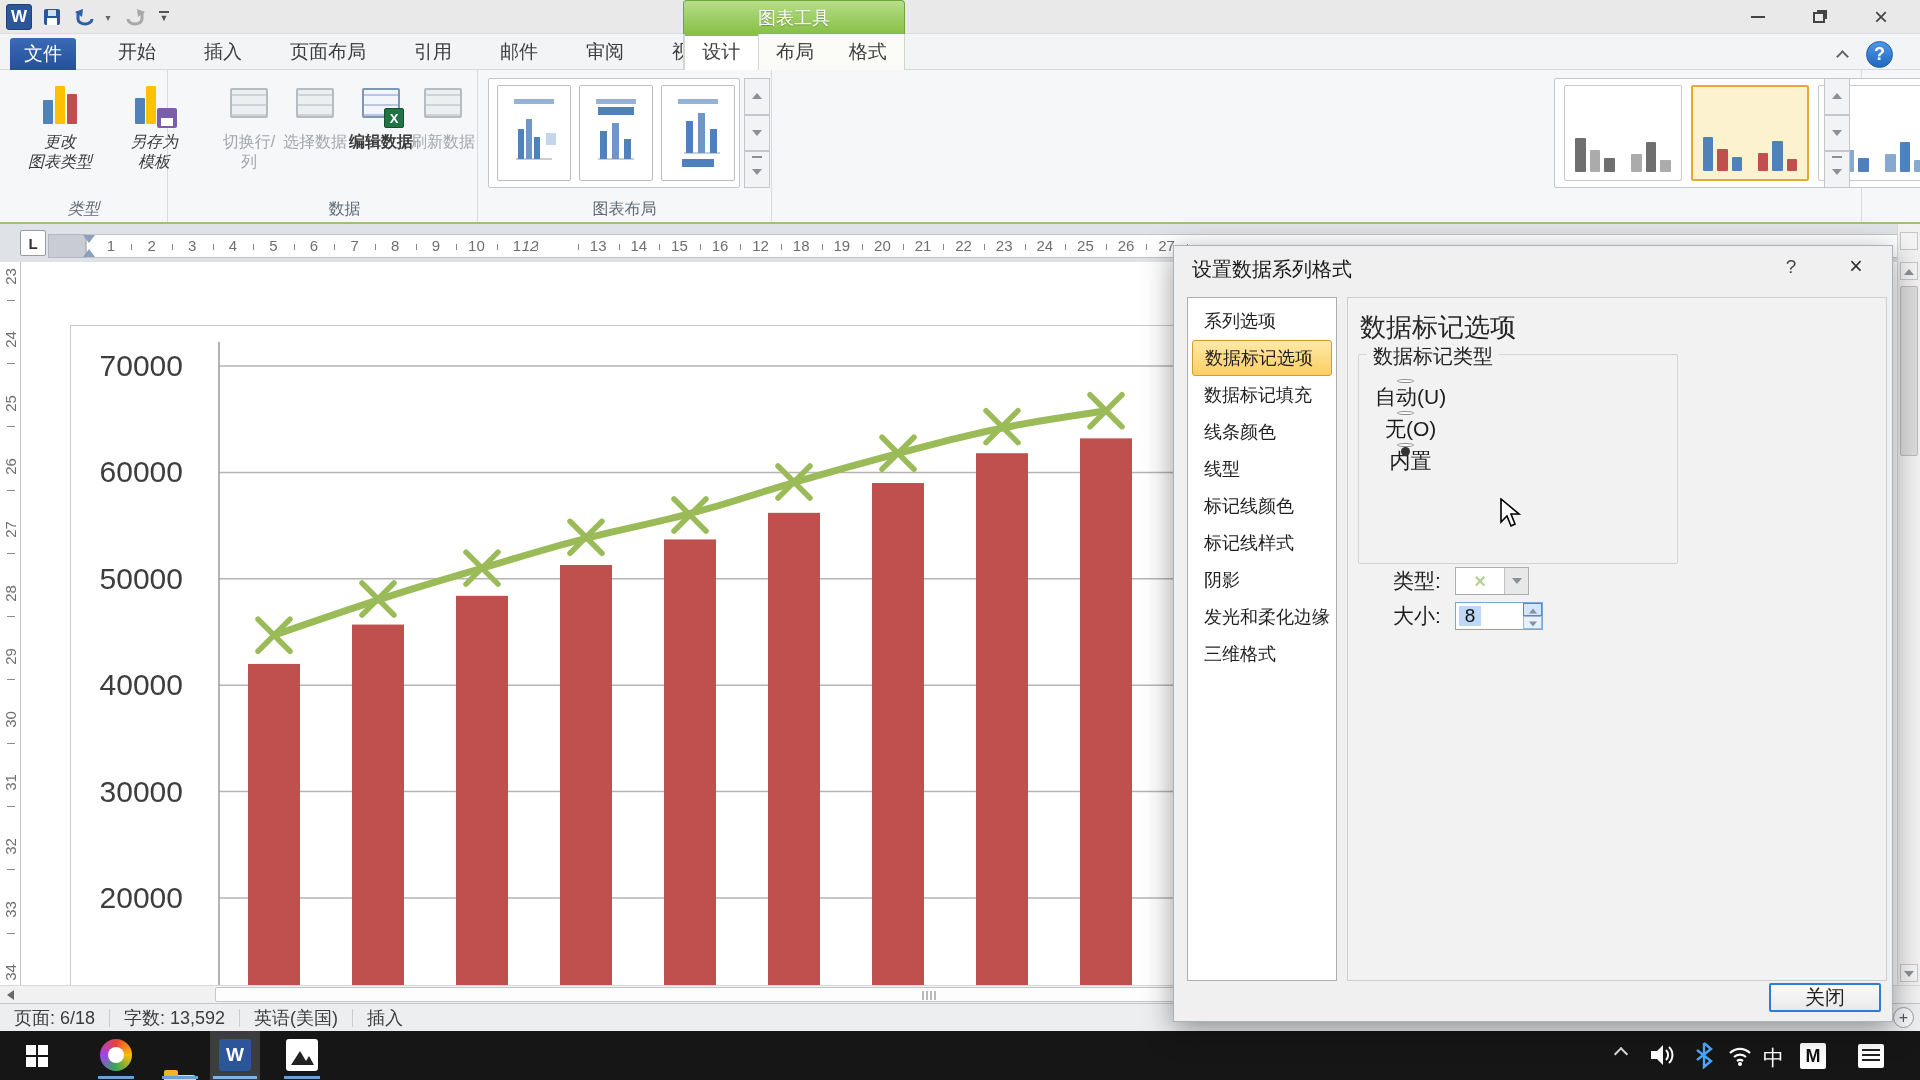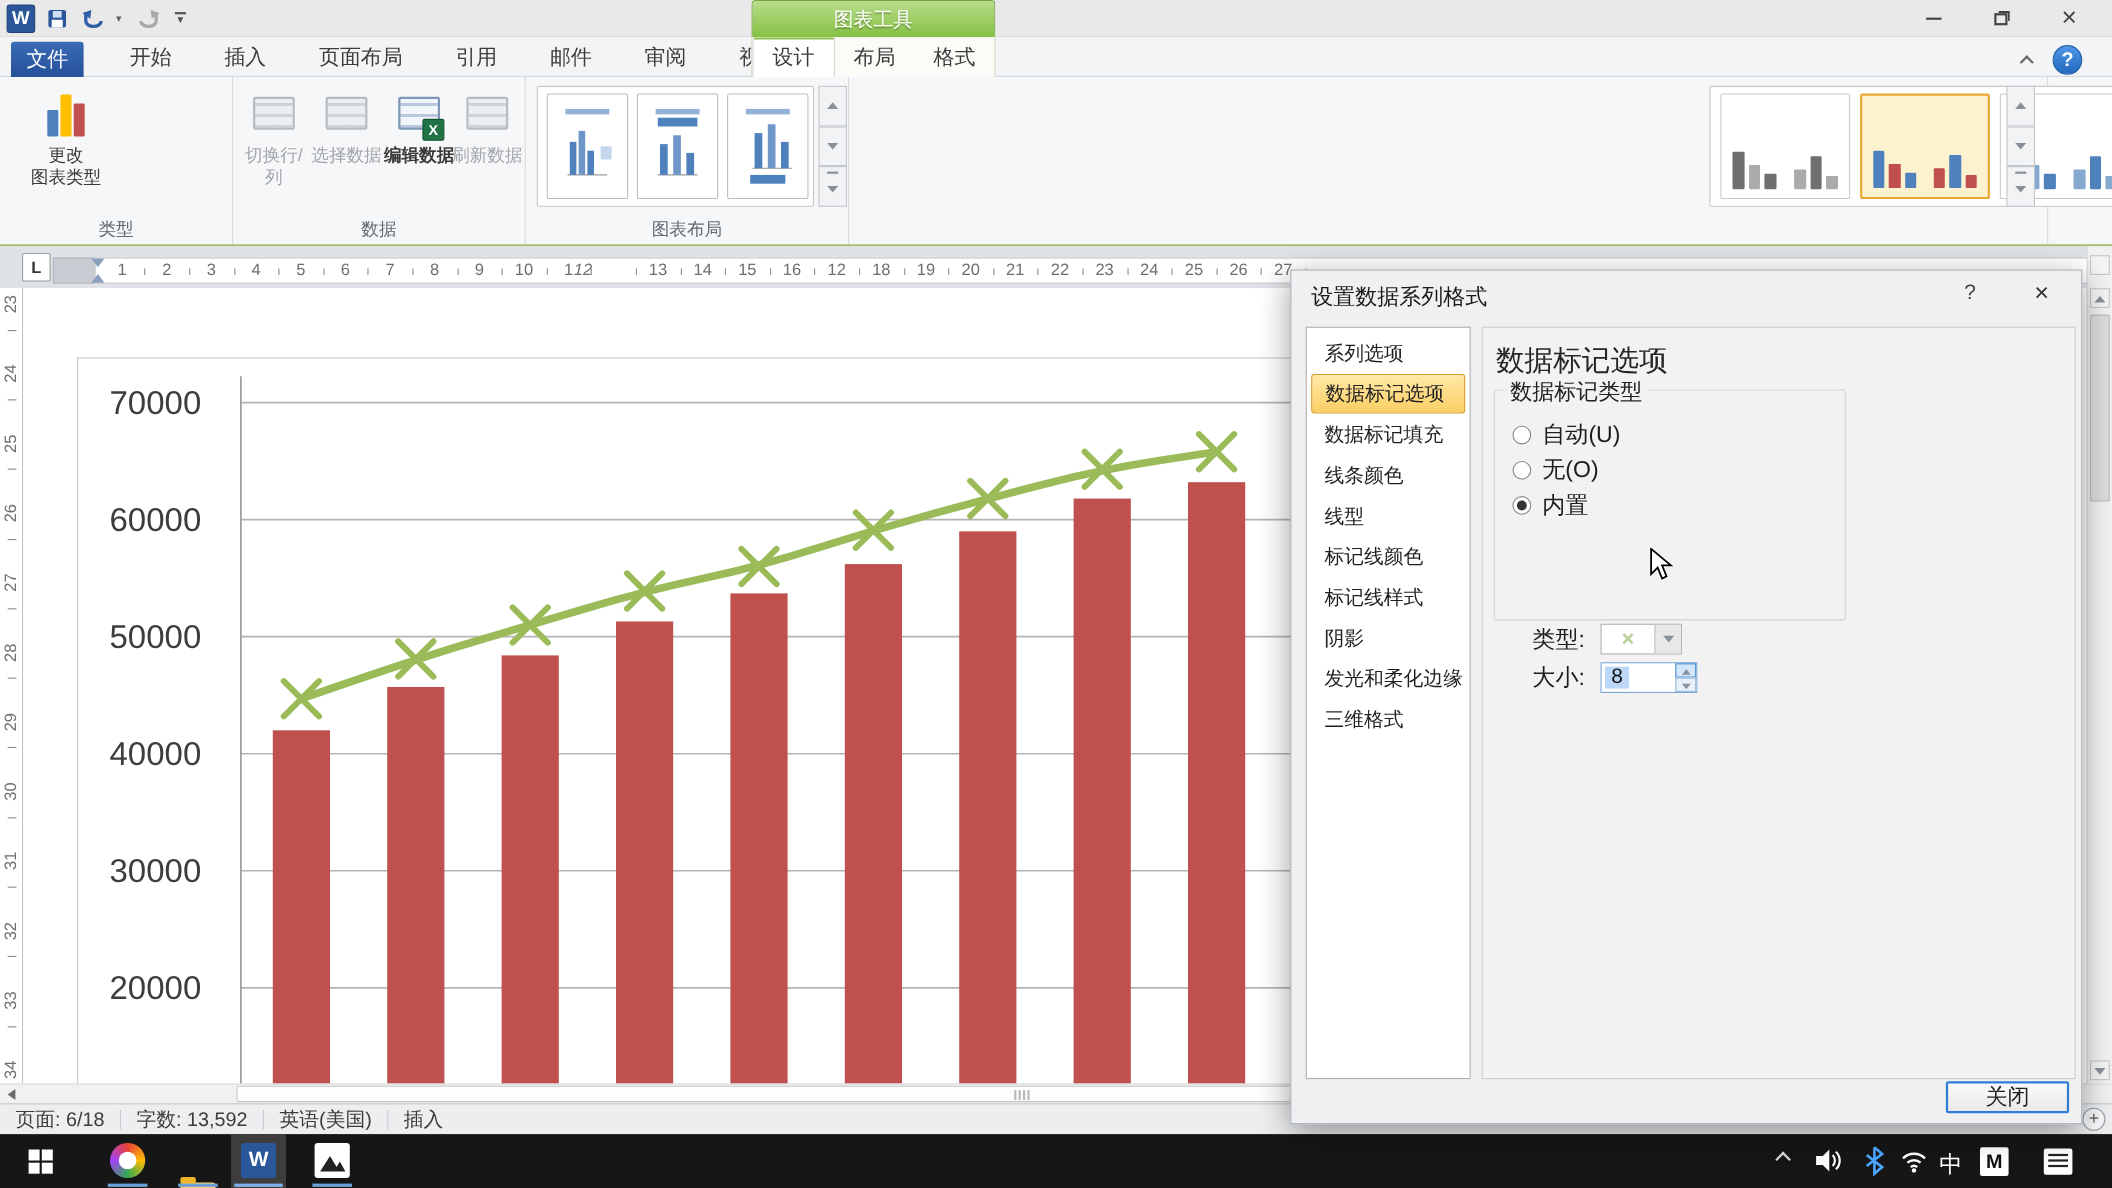--- a/index.html
+++ b/index.html
@@ -112,21 +112,21 @@
   #dlg-help { position:absolute; left:602px; top:8px; width:30px; height:26px; font-size:19px; color:#444; display:flex; align-items:center; justify-content:center;}
   #dlg-close { position:absolute; left:664px; top:6px; width:36px; height:28px; font-size:23px; color:#333; display:flex; align-items:center; justify-content:center;}
   #dlg-nav { position:absolute; left:13px; top:51px; width:150px; height:684px; background:#fff; border:1px solid #adadad; padding:4px 2px; }
   .nav { height:36px; display:flex; align-items:center; padding-left:12px; font-size:18px; color:#1f1f1f; border-radius:3px; margin:1px 2px; }
   .selnav { background:linear-gradient(#ffe9a8,#fbce63); border:1px solid #d99b2b; }
   #dlg-panel { position:absolute; left:173px; top:51px; width:540px; height:684px; background:#f2f2f2; border:1px solid #cdcdcd; }
   #panel-title { position:absolute; left:12px; top:12px; font-size:26px; color:#262626; }
   #marker-fieldset { position:absolute; left:10px; top:56px; width:320px; height:210px; border:1px solid #d4d4d4; border-radius:2px;}
   #fieldset-legend { position:absolute; left:8px; top:-12px; background:#f2f2f2; padding:0 6px; font-size:20px; color:#222;text-align:center;}
   #radio-list { position:absolute; left:16px; top:24px; }
-  .rrow { display:flex; align-items:center; height:32px; }
+  .rrow { display:flex; align-items:center; height:32px;flex-direction:column; }
   .rc { width:17px; height:17px; border:1px solid #8a8a8a; border-radius:50%; background:#fff; margin-right:10px; position:relative;}
   .rch:after { content:""; position:absolute; left:3px; top:3px; width:9px; height:9px; border-radius:50%; background:#333; }
   .rlb { font-size:21px; color:#1d1d1d; }
   #type-row { position:absolute; left:34px; top:212px; display:flex; align-items:center;}
   #size-row { position:absolute; left:34px; top:247px; display:flex; align-items:center;}
   .ctl-lbl { font-size:21px; color:#1d1d1d; width:62px; }
   #type-combo { width:74px; height:28px; border:1px solid #aeaeae; background:#fff; display:flex; }
   #type-value { flex:1; font-size:20px; font-weight:bold; color:#b9cf97; display:flex; align-items:center; justify-content:center;}
   #type-drop { width:24px; background:#e8e8e8; border-left:1px solid #c2c2c2; display:flex; align-items:center; justify-content:center;}
   #size-spin { width:88px; height:28px; border:1px solid #7aa6d6; background:#fff; display:flex; }
@@ -192,29 +192,39 @@
       <div class="rtab ctab">布局</div>
       <div class="rtab ctab">格式</div>
     </div>
 </div>
 <div id="ribbon-collapse">
     <i></i>
   </div>
 <div id="help-btn">?</div>
 
 <div id="ribbon">
-  <div class="rgroup" style="left:0;width:212px;">
+  <div class="rgroup" style="left:0;width:168px;font-style:italic;">
     <div class="bigbtn" style="left:14px;">
       <div class="icn">
         <span class="minibar" style="left:6px;height:24px;background:#4f81bd;"></span>
         <span class="minibar" style="left:18px;height:38px;background:#ffc000;"></span>
         <span class="minibar" style="left:30px;height:30px;background:#c0504d;"></span>
       </div>
       <div class="lbl">更改
 图表类型</div>
+    </div>
+    <div class="bigbtn" style="left:108px;">
+      <div class="icn">
+        <span class="minibar" style="left:4px;height:26px;background:#4f81bd;"></span>
+        <span class="minibar" style="left:15px;height:38px;background:#ffc000;"></span>
+        <span style="position:absolute;right:0;bottom:0;width:20px;height:20px;background:#7a5ea8;border-radius:2px;"></span>
+        <span style="position:absolute;right:4px;bottom:2px;width:12px;height:8px;background:#fff;"></span>
+      </div>
+      <div class="lbl">另存为
+模板</div>
     </div>
     <div class="glabel">类型</div>
   </div>
 
   <div class="rgroup" style="left:212px;width:266px;">
     <div class="bigbtn dis" style="left:4px;width:66px;">
       <div class="icn">
           <span class="gridicn"></span>
         </div>
       <div class="lbl">切换行/列</div>

